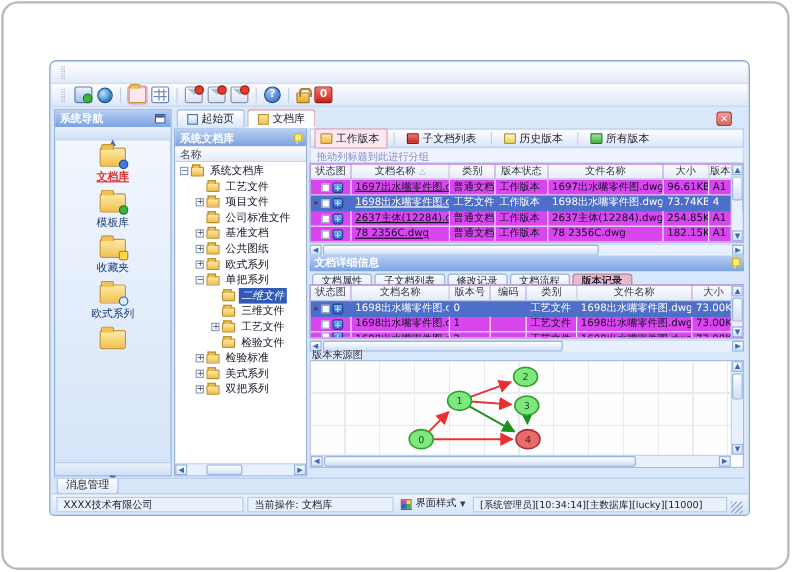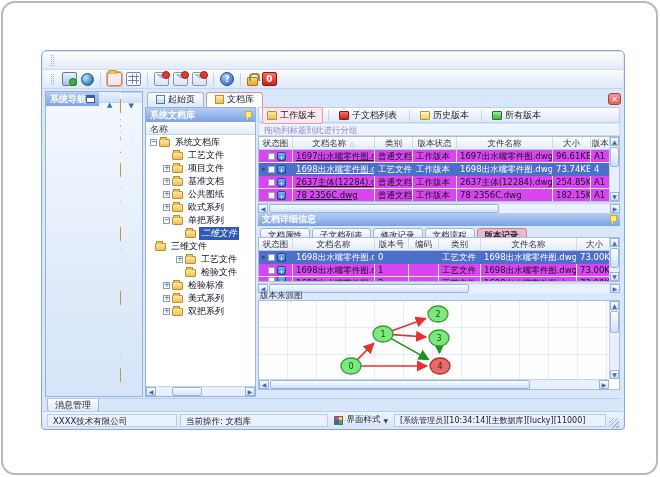--- a/index.html
+++ b/index.html
@@ -26,21 +26,21 @@
   .i-grid::after { content:""; position:absolute; top:1px; bottom:1px; left:5px; width:1px; background:#6b87b5; box-shadow:4px 0 0 #6b87b5; }
   .i-mail { background:linear-gradient(#fdfdfd,#d8e2f2); border:1px solid #8296b8; }
   .i-mail::before { content:""; position:absolute; left:1px; top:1px; border:5px solid transparent; border-top:5px solid #aebdd8; border-width:5px 6px 0 6px; }
   .i-mail::after { content:""; position:absolute; right:-2px; top:-2px; width:6px; height:6px; border-radius:50%; background:#e23b2e; border:1px solid #9e1f16; }
   .i-help { border-radius:50%; background:radial-gradient(circle at 35% 30%, #9cc4f5, #2b62c4); border:1px solid #1d4693; color:#fff; font-size:9px; font-weight:bold; text-align:center; line-height:13px; width:14px; height:14px;}
   .i-lock { background:linear-gradient(#ffd978,#e8a62a); border:1px solid #a8761c; width:11px; height:9px; margin-top:5px; border-radius:1px;}
   .i-lock::before { content:""; position:absolute; top:-5px; left:1px; width:7px; height:6px; border:2px solid #b08432; border-bottom:none; border-radius:4px 4px 0 0; }
   .i-logout { background:linear-gradient(#f2756a,#c92317); border:1px solid #8e170e; color:#fff; font-size:9px; font-weight:bold; text-align:center; line-height:13px; border-radius:2px;}
 
   
-  .sidebar { position:absolute; top:40px; left:3px; width:98px; height:306px; border:1px solid #98b1dd; background:linear-gradient(#f4f8fe,#d5e4f8); display:flex; flex-direction:row; }
+  .sidebar { position:absolute; top:40px; left:3px; width:98px; height:306px; border:1px solid #98b1dd; background:linear-gradient(#f4f8fe,#d5e4f8); display:flex; flex-direction:column; }
   .panel-title { height:14px; background:linear-gradient(#b7cdf3,#7ba2e2); color:#fff; font-size:9px; font-weight:bold; display:flex; align-items:center; padding:0 4px; }
   .panel-title .sp { flex:1; }
   .win-icon { width:9px; height:8px; background:#fff; border:1px solid #3a5a9a; position:relative; }
   .win-icon::before{ content:""; position:absolute; top:0; left:0; right:0; height:2px; background:#3a5a9a; }
   .updn-strip { height:11px; background:linear-gradient(#eaf1fc,#cfe0f6); border-bottom:1px solid #bcd0ec; text-align:center; }
   .updn-strip .btn { display:inline-block; font-size:7px; color:#3a6ab5; line-height:10px; padding:0 8px; }
   .group-hdr { height:14px; background:linear-gradient(#ffffff,#c9dbf6); border-bottom:1px solid #b4c9e8; color:#1b50b8; font-size:9px; font-weight:bold; display:flex; align-items:center; padding:0 3px; gap:3px;}
   .group-hdr .chev { margin-left:auto; width:10px; height:10px; border-radius:50%; background:#fff; border:1px solid #9ab4de; color:#3a6ab5; font-size:6px; line-height:9px; text-align:center;}
   .g-icon { width:9px; height:8px; border:1px solid #7a94c0; background:linear-gradient(#fff,#cfe0f4); }
   .g-icon.folder { background:linear-gradient(#ffe9a8,#f0bf4c); border-color:#bb8f35; }
@@ -53,21 +53,21 @@
   .binoc { width:20px; height:14px; margin:1px auto 3px; position:relative; }
   .binoc::before,.binoc::after { content:""; position:absolute; top:0; width:9px; height:13px; background:linear-gradient(#7fa8e0,#2b5aa8); border:1px solid #1d3f78; border-radius:3px; }
   .binoc::before{left:0;} .binoc::after{right:0;}
   .side-label { font-size:9px; color:#1a3a7a; }
   .side-item.selected .side-label { color:#e03030; text-decoration:underline; font-weight:bold; }
 
   .msg-strip { position:absolute; top:347px; left:3px; right:3px; height:13px; background:#d7e6f9; border-top:1px solid #b9cdeb; }
   .msg-tab { position:absolute; left:2px; top:0; width:52px; height:13px; background:linear-gradient(#fefefe,#dfeafa); border:1px solid #9db6dd; border-top:none; border-radius:0 0 3px 3px; font-size:9px; color:#223; text-align:center; line-height:12px; }
 
   
-  .main-tabs { position:absolute; top:40px; left:103px; right:2px; height:16px; display:flex; align-items:center; gap:2px; padding-left:2px; }
+  .main-tabs { position:absolute; top:40px; left:103px; right:13px; height:16px; display:flex; align-items:flex-start; gap:2px; padding-left:2px; }
   .mtab { height:15px; display:flex; align-items:center; gap:3px; padding:0 8px; font-size:9px; color:#223; background:linear-gradient(#fdfefe,#dce8f8); border:1px solid #9db4d9; border-bottom:none; border-radius:3px 3px 0 0; }
   .mtab.active { background:#fdfdff; border-color:#de8f9a; box-shadow:0 1px 0 #fdfdff; }
   .mtab-icon { width:9px; height:9px; }
   .ic-page { background:linear-gradient(#fff,#bcd6f2); border:1px solid #4a7ab8; }
   .ic-fold { background:linear-gradient(#ffe9a8,#f0bf4c); border:1px solid #bb8f35; }
   .tab-close { position:absolute; right:1px; top:2px; width:13px; height:12px; background:linear-gradient(#f49a96,#e4625c); border:1px solid #b23c36; border-radius:3px; color:#fff; font-size:8px; line-height:11px; text-align:center; font-weight:bold; }
 
   
   .tree-panel { position:absolute; top:56px; left:103px; width:111px; height:290px; border:1px solid #98b1dd; background:#fff; display:flex; flex-direction:column; }
   .pin-icon { width:7px; height:9px; position:relative; }
@@ -131,21 +131,21 @@
   .graph-title { position:absolute; top:183px; left:2px; font-size:8.5px; color:#334; }
   .graph-box { position:absolute; top:193px; left:0; right:0; height:90px; border:1px solid #aabcd8; background:#fefefe; }
   .graph-plot { position:absolute; left:0; top:0; right:10px; bottom:10px; overflow:hidden;
      background-image: repeating-linear-gradient(to right, transparent 0 28px, #e8ebf2 28px 29px), repeating-linear-gradient(to bottom, transparent 0 26px, #e8ebf2 26px 27px); }
   .graph-box .vscroll { bottom:10px; }
   .graph-box .hscroll { position:absolute; left:0; right:10px; bottom:0; }
 
   
   .statusbar { position:absolute; left:1px; right:1px; bottom:1px; height:17px; background:linear-gradient(#eef4fd,#d7e5f8); border-top:1px solid #b9cdeb; display:flex; align-items:center; padding:0 4px; gap:3px; font-size:8.5px; color:#223; }
   .sb-cell { border:1px solid #b9cdeb; background:#e9f1fc; height:13px; line-height:12px; padding:0 5px; white-space:nowrap; overflow:hidden; }
-  .sb-company { width:130px; }
+  .sb-company { width:156px; }
   .sb-op { flex:1; }
   .style-chip { display:flex; align-items:center; gap:3px; padding:0 3px; }
   .palette { width:9px; height:9px; display:grid; grid-template-columns:1fr 1fr; grid-template-rows:1fr 1fr; border:1px solid #667; }
   .palette i:nth-child(1){background:#e23b9a;} .palette i:nth-child(2){background:#ffd93b;}
   .palette i:nth-child(3){background:#2b62c4;} .palette i:nth-child(4){background:#39b53e;}
   .drop-arrow { font-size:6px; color:#345; }
   .sb-session { width:212px; font-size:8px; }
   .resize-grip { width:10px; height:10px; background:repeating-linear-gradient(135deg,#9ab0d4 0 1px,transparent 1px 3px); align-self:flex-end; }
 </style>
 </head>
@@ -252,20 +252,25 @@
     <span class="exp-none"></span>
             <span class="tfolder"></span>
             <span class="lbl">工艺文件</span>
           </div>
           <div class="tree-row" style="padding-left:17px">
     <span class="expander">+</span>
             <span class="tfolder"></span>
             <span class="lbl">项目文件</span>
           </div>
           <div class="tree-row" style="padding-left:17px">
+    <span class="exp-none"></span>
+            <span class="tfolder"></span>
+            <span class="lbl">公司标准文件</span>
+          </div>
+          <div class="tree-row" style="padding-left:17px">
     <span class="expander">+</span>
             <span class="tfolder"></span>
             <span class="lbl">基准文档</span>
           </div>
           <div class="tree-row" style="padding-left:17px">
     <span class="expander">+</span>
             <span class="tfolder"></span>
             <span class="lbl">公共图纸</span>
           </div>
           <div class="tree-row" style="padding-left:17px">
@@ -276,21 +281,21 @@
           <div class="tree-row" style="padding-left:17px">
     <span class="expander">−</span>
             <span class="tfolder"></span>
             <span class="lbl">单把系列</span>
           </div>
           <div class="tree-row selected" style="padding-left:30px">
     <span class="exp-none"></span>
             <span class="tfolder"></span>
             <span class="lbl">二维文件</span>
           </div>
-          <div class="tree-row" style="">
+          <div class="tree-row" style="padding-left:30px">
     <span class="exp-none"></span>
             <span class="tfolder"></span>
             <span class="lbl">三维文件</span>
           </div>
           <div class="tree-row" style="padding-left:30px">
     <span class="expander">+</span>
             <span class="tfolder"></span>
             <span class="lbl">工艺文件</span>
           </div>
           <div class="tree-row" style="padding-left:30px">

